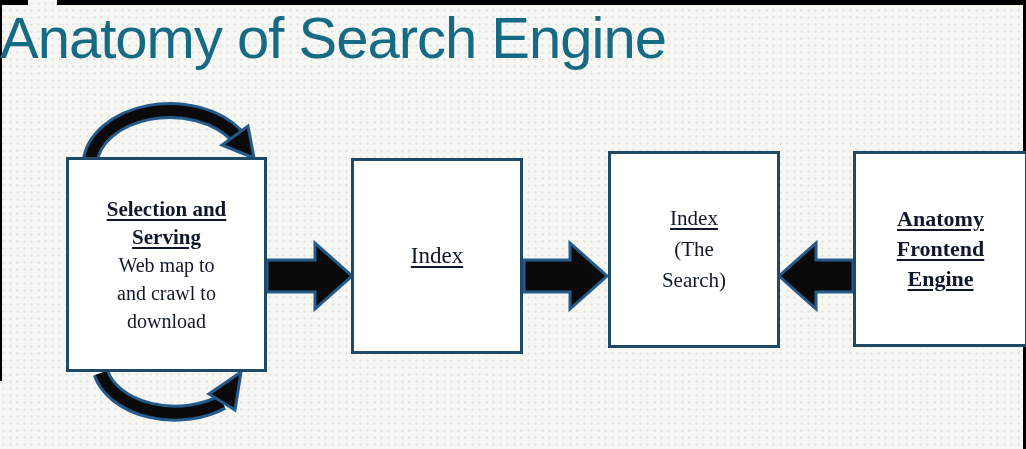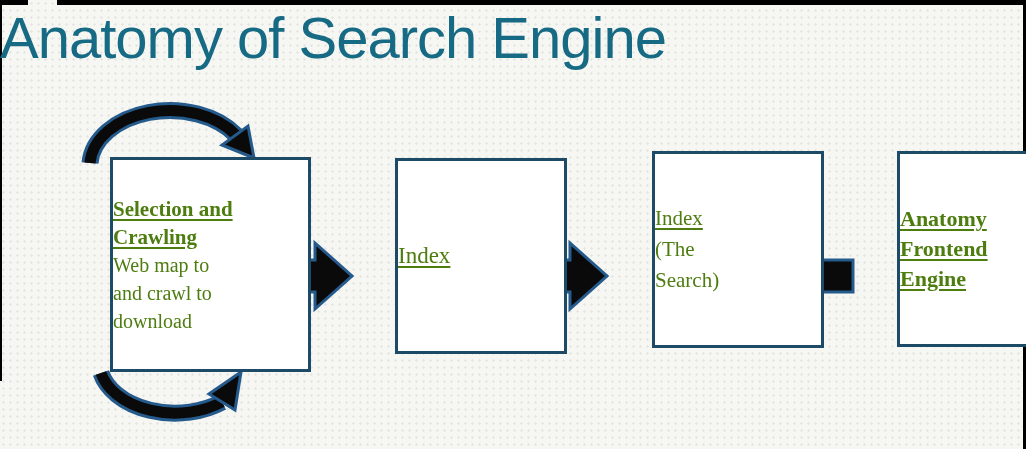--- a/index.html
+++ b/index.html
@@ -28,24 +28,23 @@
     color:#176a84;
     line-height:72px;
   }
 
   .fbox{
     position:absolute;
     background:#ffffff;
     border:3px solid #1d4a66;
     box-sizing:border-box;
     display:flex;flex-direction:column;
-    align-items:flex-start;justify-content:center;
+    align-items:center;justify-content:center;
     text-align:center;
-    color:#4d7c0f;
-    margin-left:44px;
+    color:#0f172a;
   }
   .fbox span{display:block;}
   .u{text-decoration:underline;text-decoration-thickness:2px;text-underline-offset:3px;}
 
   .box1{left:66px;top:157px;width:201px;height:215px;font-size:20px;line-height:28px;}
   .box1 .hd{font-size:21px;font-weight:bold;}
   .box2{left:351px;top:158px;width:172px;height:196px;font-size:23px;line-height:34px;}
   .box3{left:608px;top:151px;width:172px;height:197px;font-size:21px;line-height:31px;}
   .box4{left:853px;top:151px;width:175px;height:196px;font-size:22px;font-weight:bold;line-height:30px;}
 
@@ -79,21 +78,21 @@
 
     <polygon points="267,260 315,260 315,243 352,276 315,309 315,292 267,292" fill="#0a0a0a" stroke="#255a8c" stroke-width="3"></polygon>
 
     <polygon points="524,260 570,260 570,243 607,276 570,309 570,292 524,292" fill="#0a0a0a" stroke="#255a8c" stroke-width="3"></polygon>
 
     <polygon points="853,260 816,260 816,243 779,276 816,309 816,292 853,292" fill="#0a0a0a" stroke="#255a8c" stroke-width="3"></polygon>
   </svg>
 
   <div class="fbox box1">
     <span class="hd u">Selection and</span>
-    <span class="hd u">Crawling</span>
+    <span class="hd u">Serving</span>
     <span>Web map to</span>
     <span>and crawl to</span>
     <span>download</span>
   </div>
 
   <div class="fbox box2">
     <span class="u">Index</span>
   </div>
 
   <div class="fbox box3">

